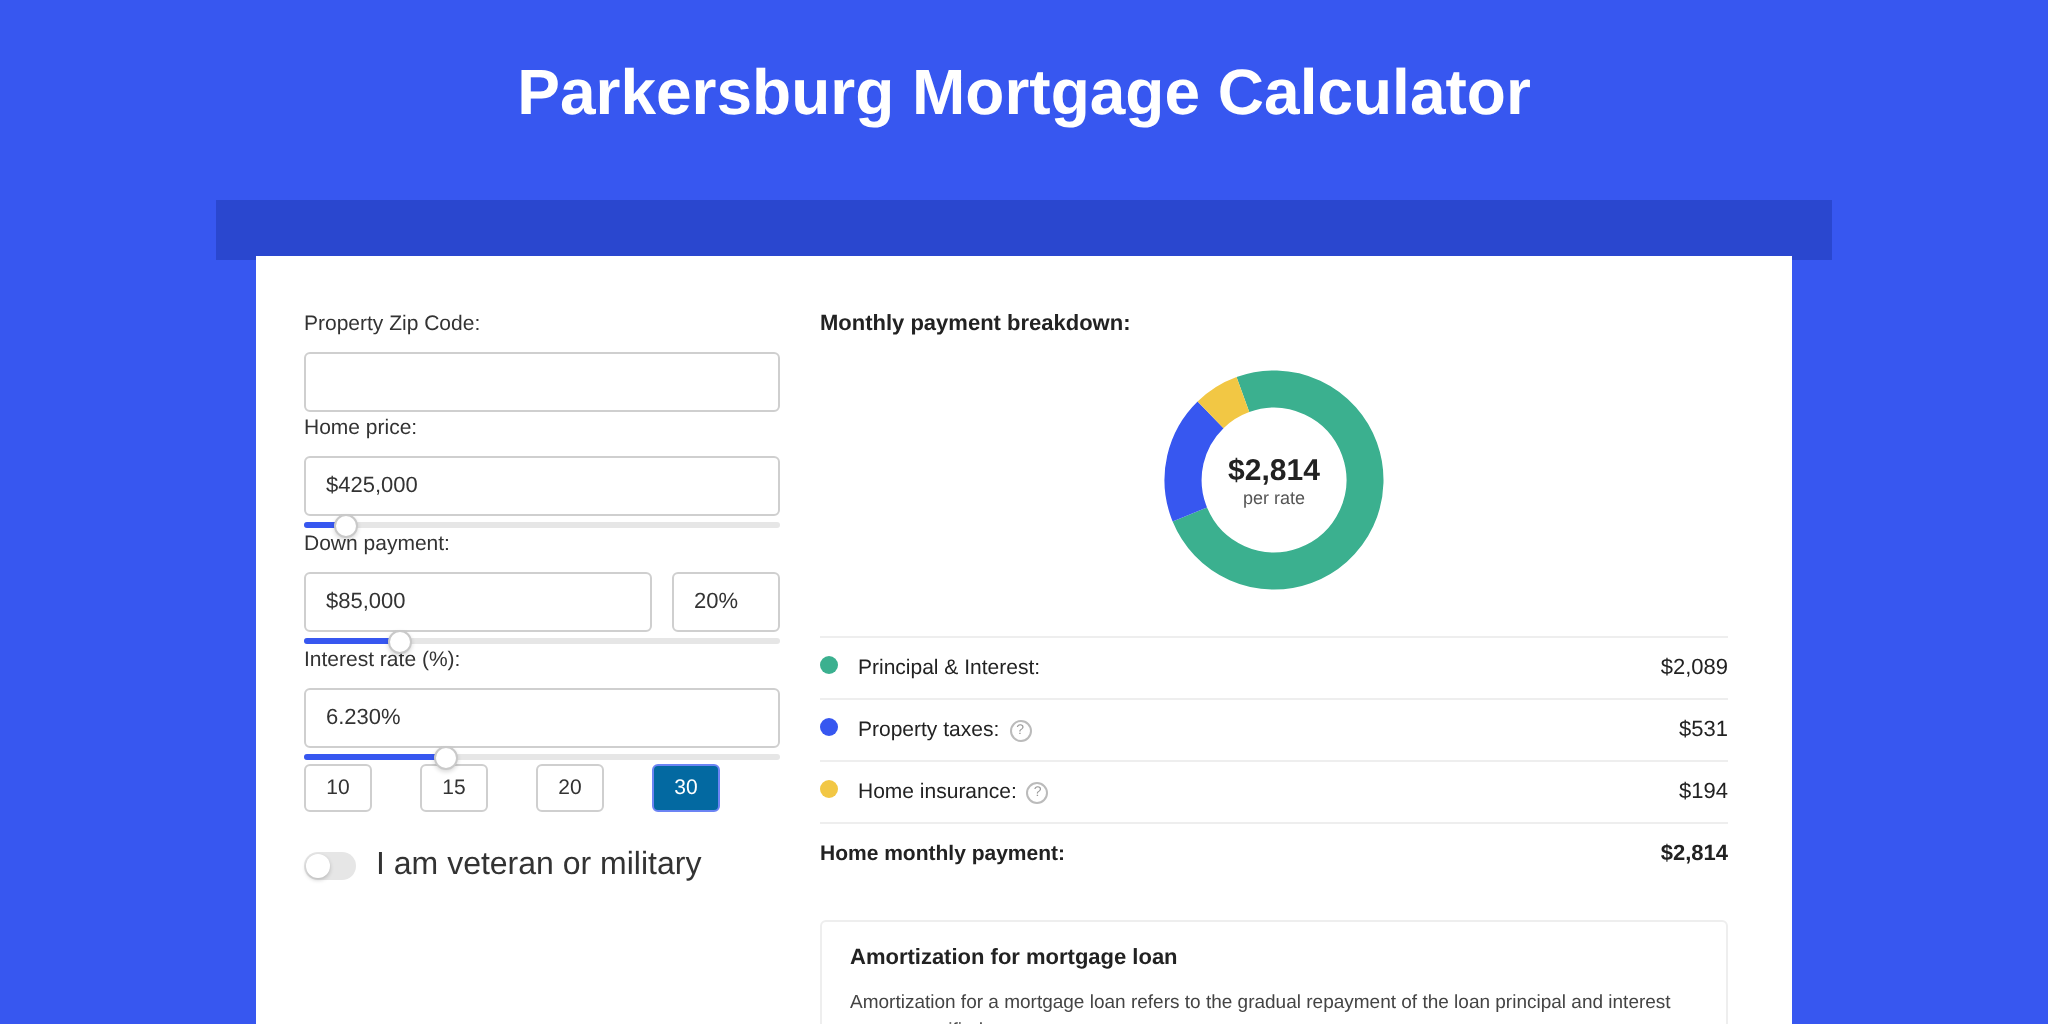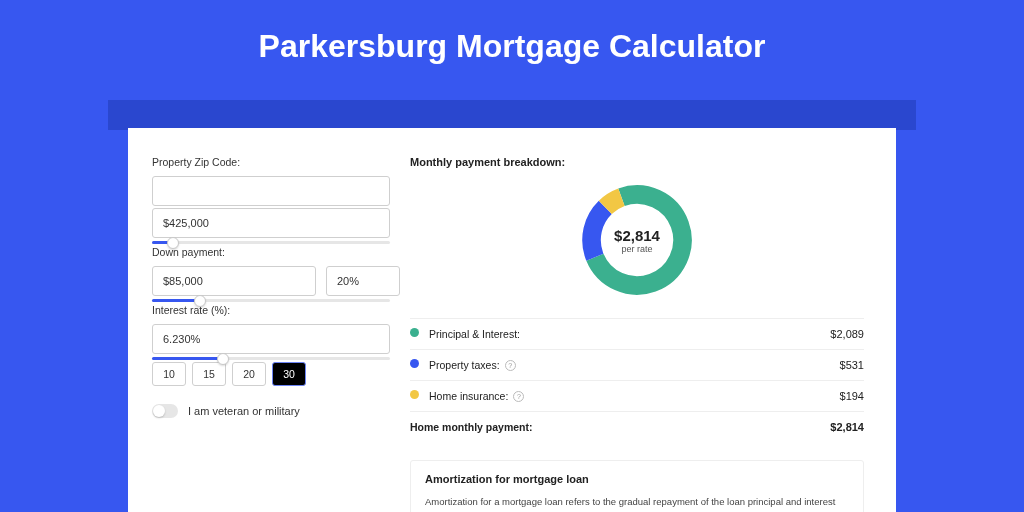--- a/index.html
+++ b/index.html
@@ -11,28 +11,28 @@
   .right{flex:1;min-width:0}
   .lbl{font-size:10.5px;color:#333;margin-bottom:8px;display:block}
   .field{width:100%;height:30px;border:1px solid #cfcfcf;border-radius:3px;padding:6px 10px;font-size:11px;color:#333;background:#fff}
   .field-wrap{margin-bottom:2px}
   .slider-track{position:relative;height:3px;background:#e6e6e6;border-radius:2px;margin-top:3px}
   .slider-fill{position:absolute;left:0;top:0;height:3px;background:#3757f0;border-radius:2px}
   .slider-thumb{position:absolute;top:-4.5px;width:12px;height:12px;background:#fff;border:1px solid #c9c9c9;border-radius:50%;box-shadow:0 1px 2px rgba(0,0,0,.15)}
   .dp-row{display:flex;gap:10px}
   .dp-row .field{width:auto}
   .dp-row .field:first-child{flex:1}
-  .dp-row .field:last-child{width:74px}
-  .period-row{display:flex;gap:6px;margin-top:2px}
+  .dp-row .field:last-child{width:54px}
+  .period-row{display:flex;gap:24px;margin-top:2px}
   .period-btn{width:34px;height:24px;border:1px solid #cfcfcf;border-radius:3px;font-size:10.5px;background:#fff;color:#333;display:flex;align-items:center;justify-content:center;cursor:pointer}
-  .period-btn.active{background:#000000;color:#fff;border-color:#6c84f4}
+  .period-btn.active{background:#0369a1;color:#fff;border-color:#6c84f4}
   .toggle-row{display:flex;align-items:center;gap:10px;margin-top:18px}
   .toggle{width:26px;height:14px;border-radius:8px;background:#e6e6e6;position:relative}
   .toggle::after{content:"";position:absolute;left:1px;top:1px;width:12px;height:12px;background:#fff;border-radius:50%;box-shadow:0 1px 2px rgba(0,0,0,.2)}
-  .toggle-label{font-size:11px;color:#333}
+  .toggle-label{font-size:16px;color:#333}
   .section-title{font-size:11px;font-weight:700;color:#222;margin-bottom:12px}
   .donut-wrap{display:flex;justify-content:center;margin-bottom:18px}
   .donut{width:120px;height:120px;position:relative}
   .donut svg{width:120px;height:120px;transform:rotate(-110deg)}
   .donut-center{position:absolute;inset:0;display:flex;flex-direction:column;align-items:center;justify-content:center}
   .donut-value{font-size:15px;font-weight:700;color:#222}
   .donut-sub{font-size:9px;color:#555}
   .legend{border-top:1px solid #eee}
   .legend-row{display:flex;align-items:flex-start;padding:9px 0;border-bottom:1px solid #eee}
   .legend-row:last-child{border-bottom:none}
@@ -54,20 +54,21 @@
 <div class="card">
 
   <div class="left">
 
     <div class="field-wrap">
       <label class="lbl">Property Zip Code:</label>
       <input class="field" value="" style="">
     </div>
 
     <div class="field-wrap">
+      <label class="lbl">Home price:</label>
       <input class="field" value="$425,000" style="">
       <div class="slider-track">
         <div class="slider-fill" style="width: 9%;"></div>
         <div class="slider-thumb" style="left: calc(9% - 6px);"></div>
       </div>
     </div>
 
     <div class="field-wrap">
       <label class="lbl">Down payment:</label>
       <div class="dp-row">

